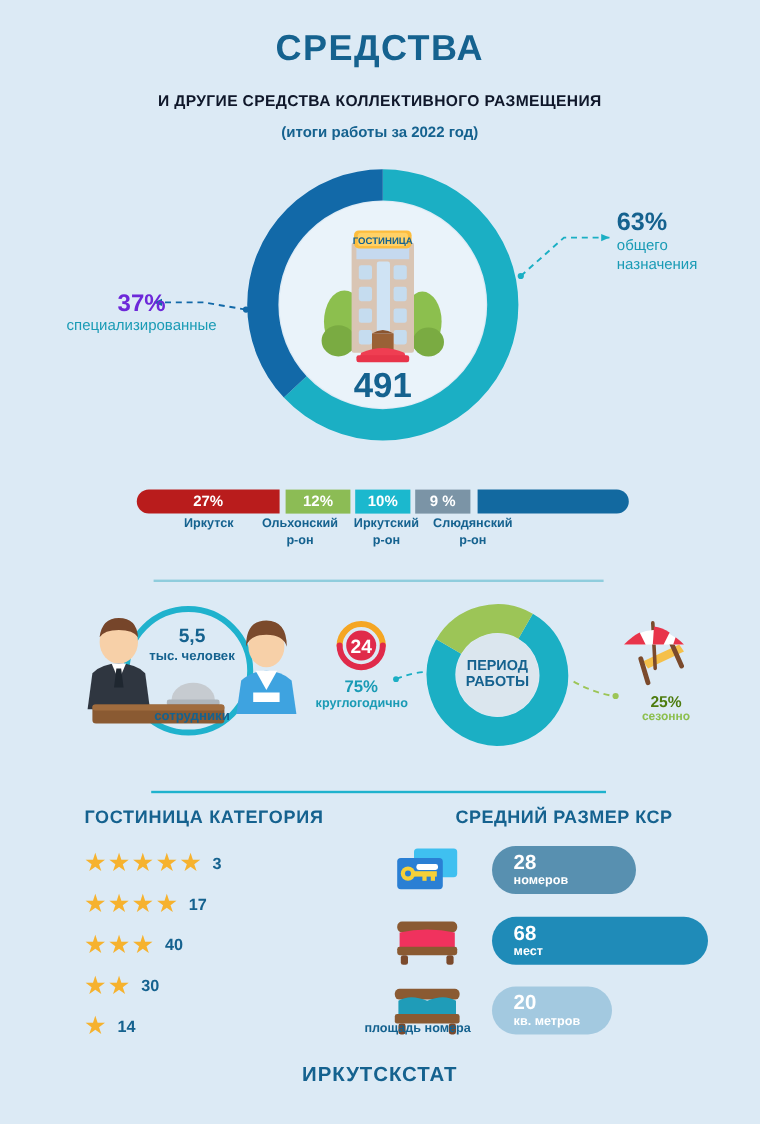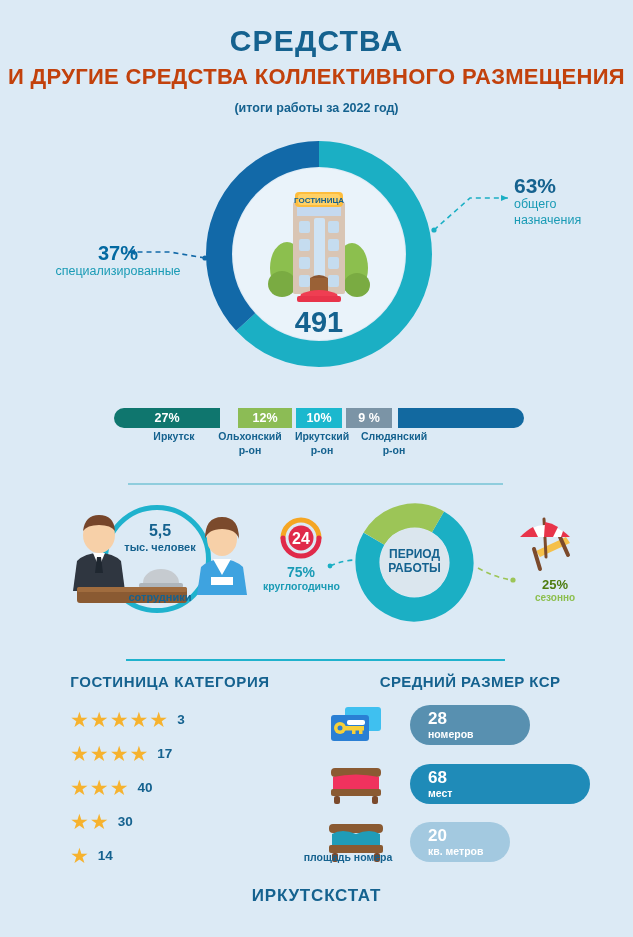--- a/index.html
+++ b/index.html
@@ -13,22 +13,22 @@
   }
   .canvas{position:relative;width:633px;height:937px;}
 
   
   .header{position:absolute;top:24px;left:0;width:633px;text-align:center;}
   .title-main{
     font-size:30px;font-weight:bold;letter-spacing:1.2px;
     color:#15628f;line-height:1.1;
   }
   .title-sub{
-    font-size:22px;font-weight:bold;letter-spacing:0.3px;
-    color:#c2410c;margin-top:8px;line-height:1.1;
+    font-size:13px;font-weight:bold;letter-spacing:0.3px;
+    color:#0f172a;margin-top:20px;line-height:1.1;
   }
   .title-note{
     font-size:12.5px;font-weight:bold;color:#15628f;margin-top:12px;
   }
 
   
   .donut1-wrap{position:absolute;left:205px;top:140px;width:228px;height:228px;}
   .donut1-center{
     position:absolute;left:28px;top:28px;width:172px;height:172px;border-radius:50%;
     background:#eaf3fa;
@@ -36,21 +36,21 @@
   .hotel-icon{position:absolute;left:60px;top:44px;width:108px;height:118px;}
   .donut1-num{
     position:absolute;left:0;top:166px;width:228px;text-align:center;
     font-size:29px;font-weight:bold;color:#15628f;
   }
 
   .lbl-63{position:absolute;left:514px;top:175px;text-align:left;}
   .lbl-63 .pct{font-size:21px;font-weight:bold;color:#15628f;line-height:1.05;}
   .lbl-63 .cap{font-size:12.5px;color:#1a9bb5;line-height:1.25;}
   .lbl-37{position:absolute;left:38px;top:243px;width:160px;text-align:center;}
-  .lbl-37 .pct{font-size:20px;font-weight:bold;color:#0369a1;line-height:1.05;}
+  .lbl-37 .pct{font-size:20px;font-weight:bold;color:#6d28d9;line-height:1.05;}
   .lbl-37 .cap{font-size:12.5px;color:#1a9bb5;line-height:1.25;}
 
   
   .barrow{position:absolute;left:114px;top:408px;width:410px;height:20px;}
   .seg{position:absolute;top:0;height:20px;display:flex;align-items:center;justify-content:center;}
   .seg span{font-size:12.5px;font-weight:bold;color:#fff;}
   .barlabels{position:absolute;left:100px;top:430px;width:440px;height:40px;}
   .blab{position:absolute;text-align:center;font-size:10.5px;font-weight:bold;color:#15628f;line-height:1.3;}
 
   .divider{position:absolute;height:2px;background:#8fcddd;}
@@ -170,21 +170,21 @@
     <div class="pct">63%</div>
     <div class="cap">общего</div>
     <div class="cap">назначения</div>
   </div>
   <div class="lbl-37">
     <div class="pct">37%</div>
     <div class="cap">специализированные</div>
   </div>
 
   <div class="barrow">
-    <div class="seg" style="left:0;width:106px;background:#0f766e;border-radius:10px 0 0 10px;">
+    <div class="seg" style="left:0;width:119px;background:#b91c1c;border-radius:10px 0 0 10px;">
       <span>27%</span>
     </div>
     <div class="seg" style="left:124px;width:54px;background:#8cbc55;">
       <span>12%</span>
     </div>
     <div class="seg" style="left:182px;width:46px;background:#1bb8ce;">
       <span>10%</span>
     </div>
     <div class="seg" style="left:232px;width:46px;background:#7b94a6;">
       <span>9 %</span>

